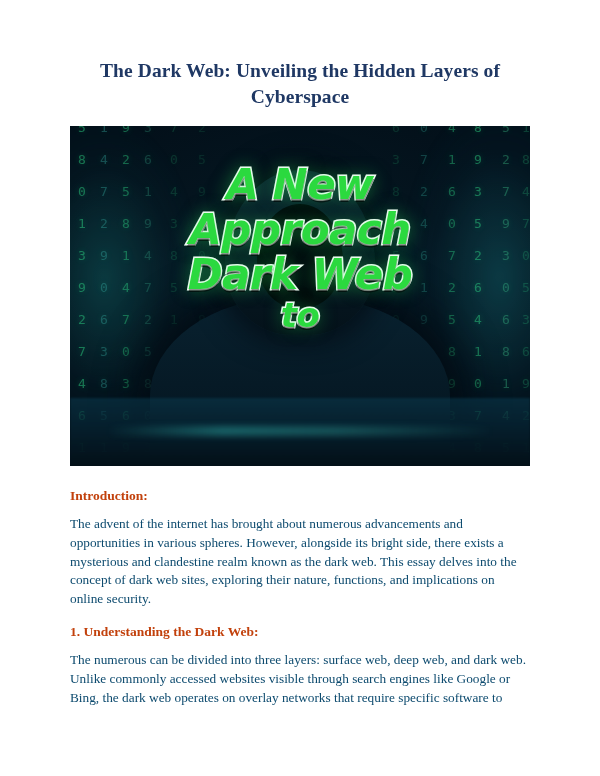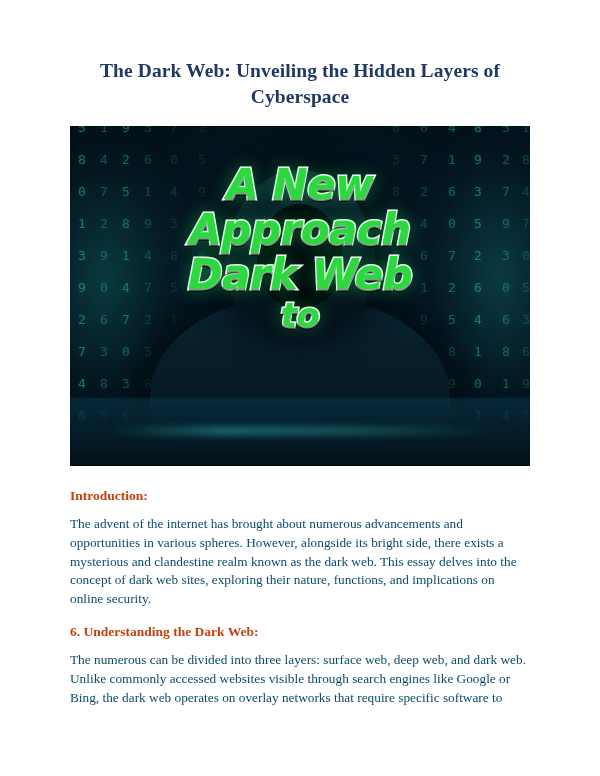--- a/index.html
+++ b/index.html
@@ -247,16 +247,16 @@
       <span class="hero-line hl-1">A New</span>
       <span class="hero-line hl-2">Approach</span>
       <span class="hero-line hl-4">Dark Web</span>
       <span class="hero-line hl-3">to</span>
     </div>
   </div>
 
   <h2 class="section-heading">Introduction:</h2>
   <p class="body-para">The advent of the internet has brought about numerous advancements and opportunities in various spheres. However, alongside its bright side, there exists a mysterious and clandestine realm known as the dark web. This essay delves into the concept of dark web sites, exploring their nature, functions, and implications on online security.</p>
 
-  <h2 class="section-heading">6. Understanding the Dark Web:</h2>
+  <h2 class="section-heading">1. Understanding the Dark Web:</h2>
   <p class="body-para">The numerous can be divided into three layers: surface web, deep web, and dark web. Unlike commonly accessed websites visible through search engines like Google or Bing, the dark web operates on overlay networks that require specific software to</p>
 
 </div>
 
 </body></html>

